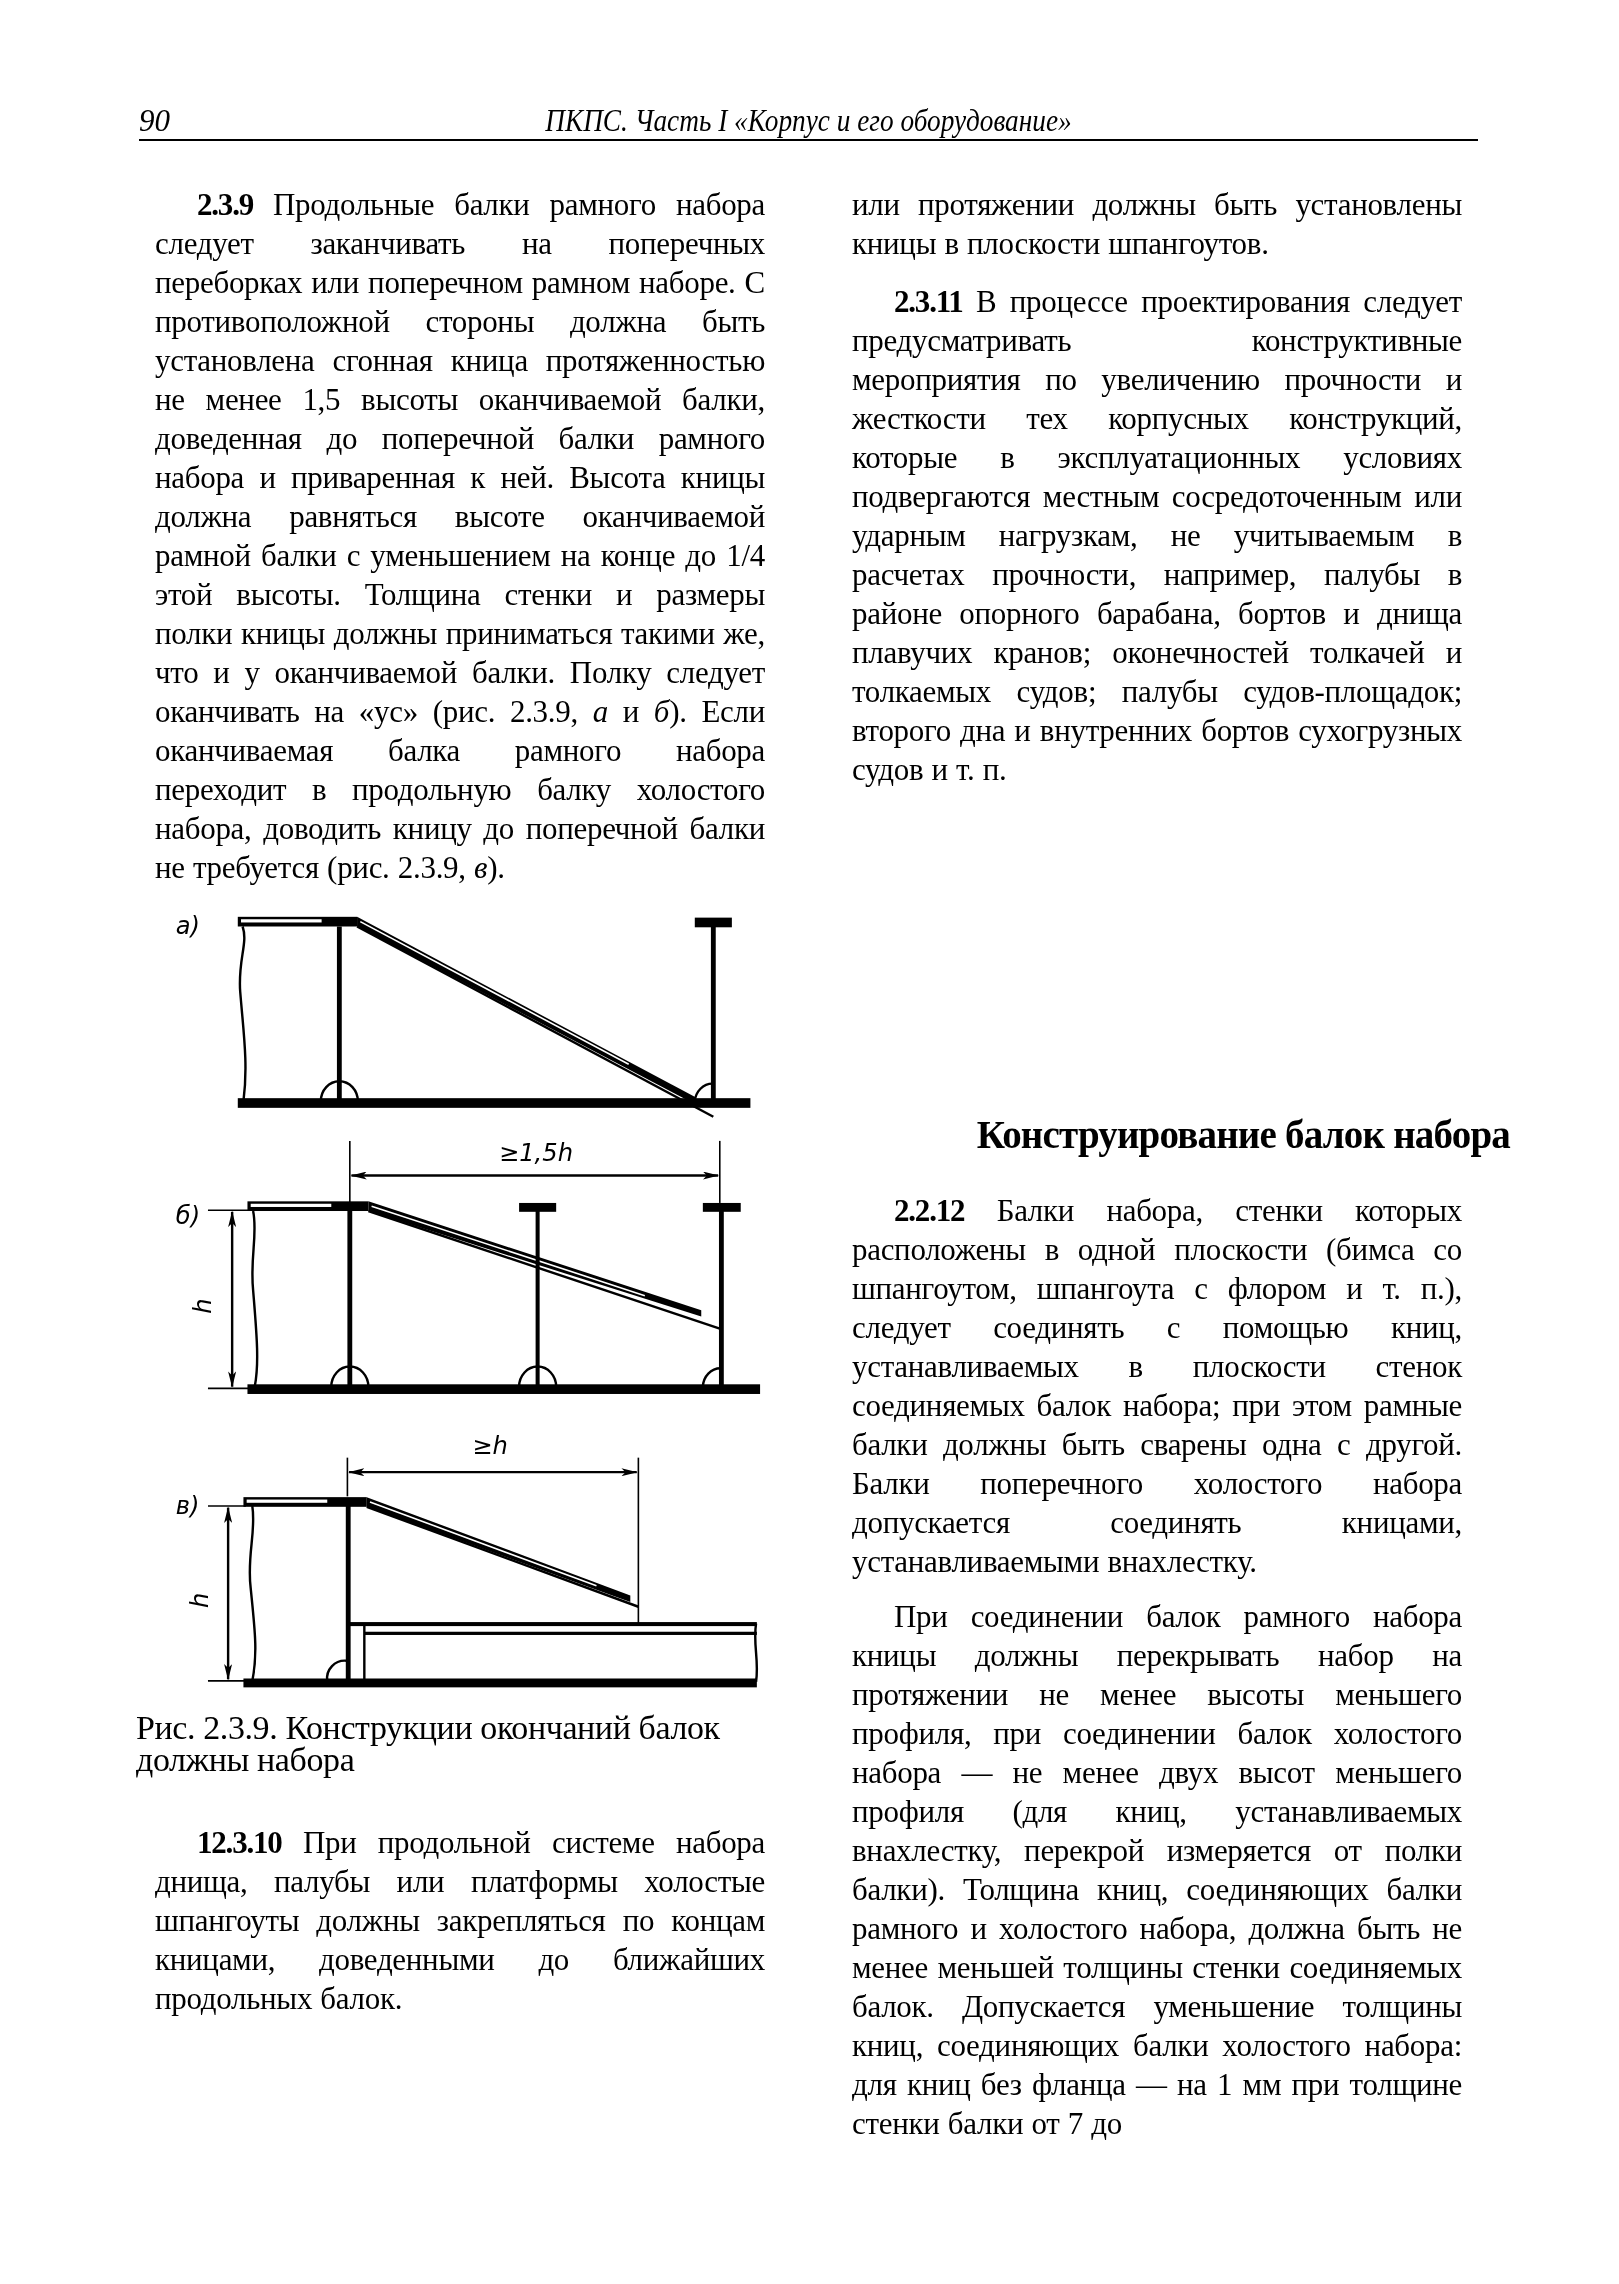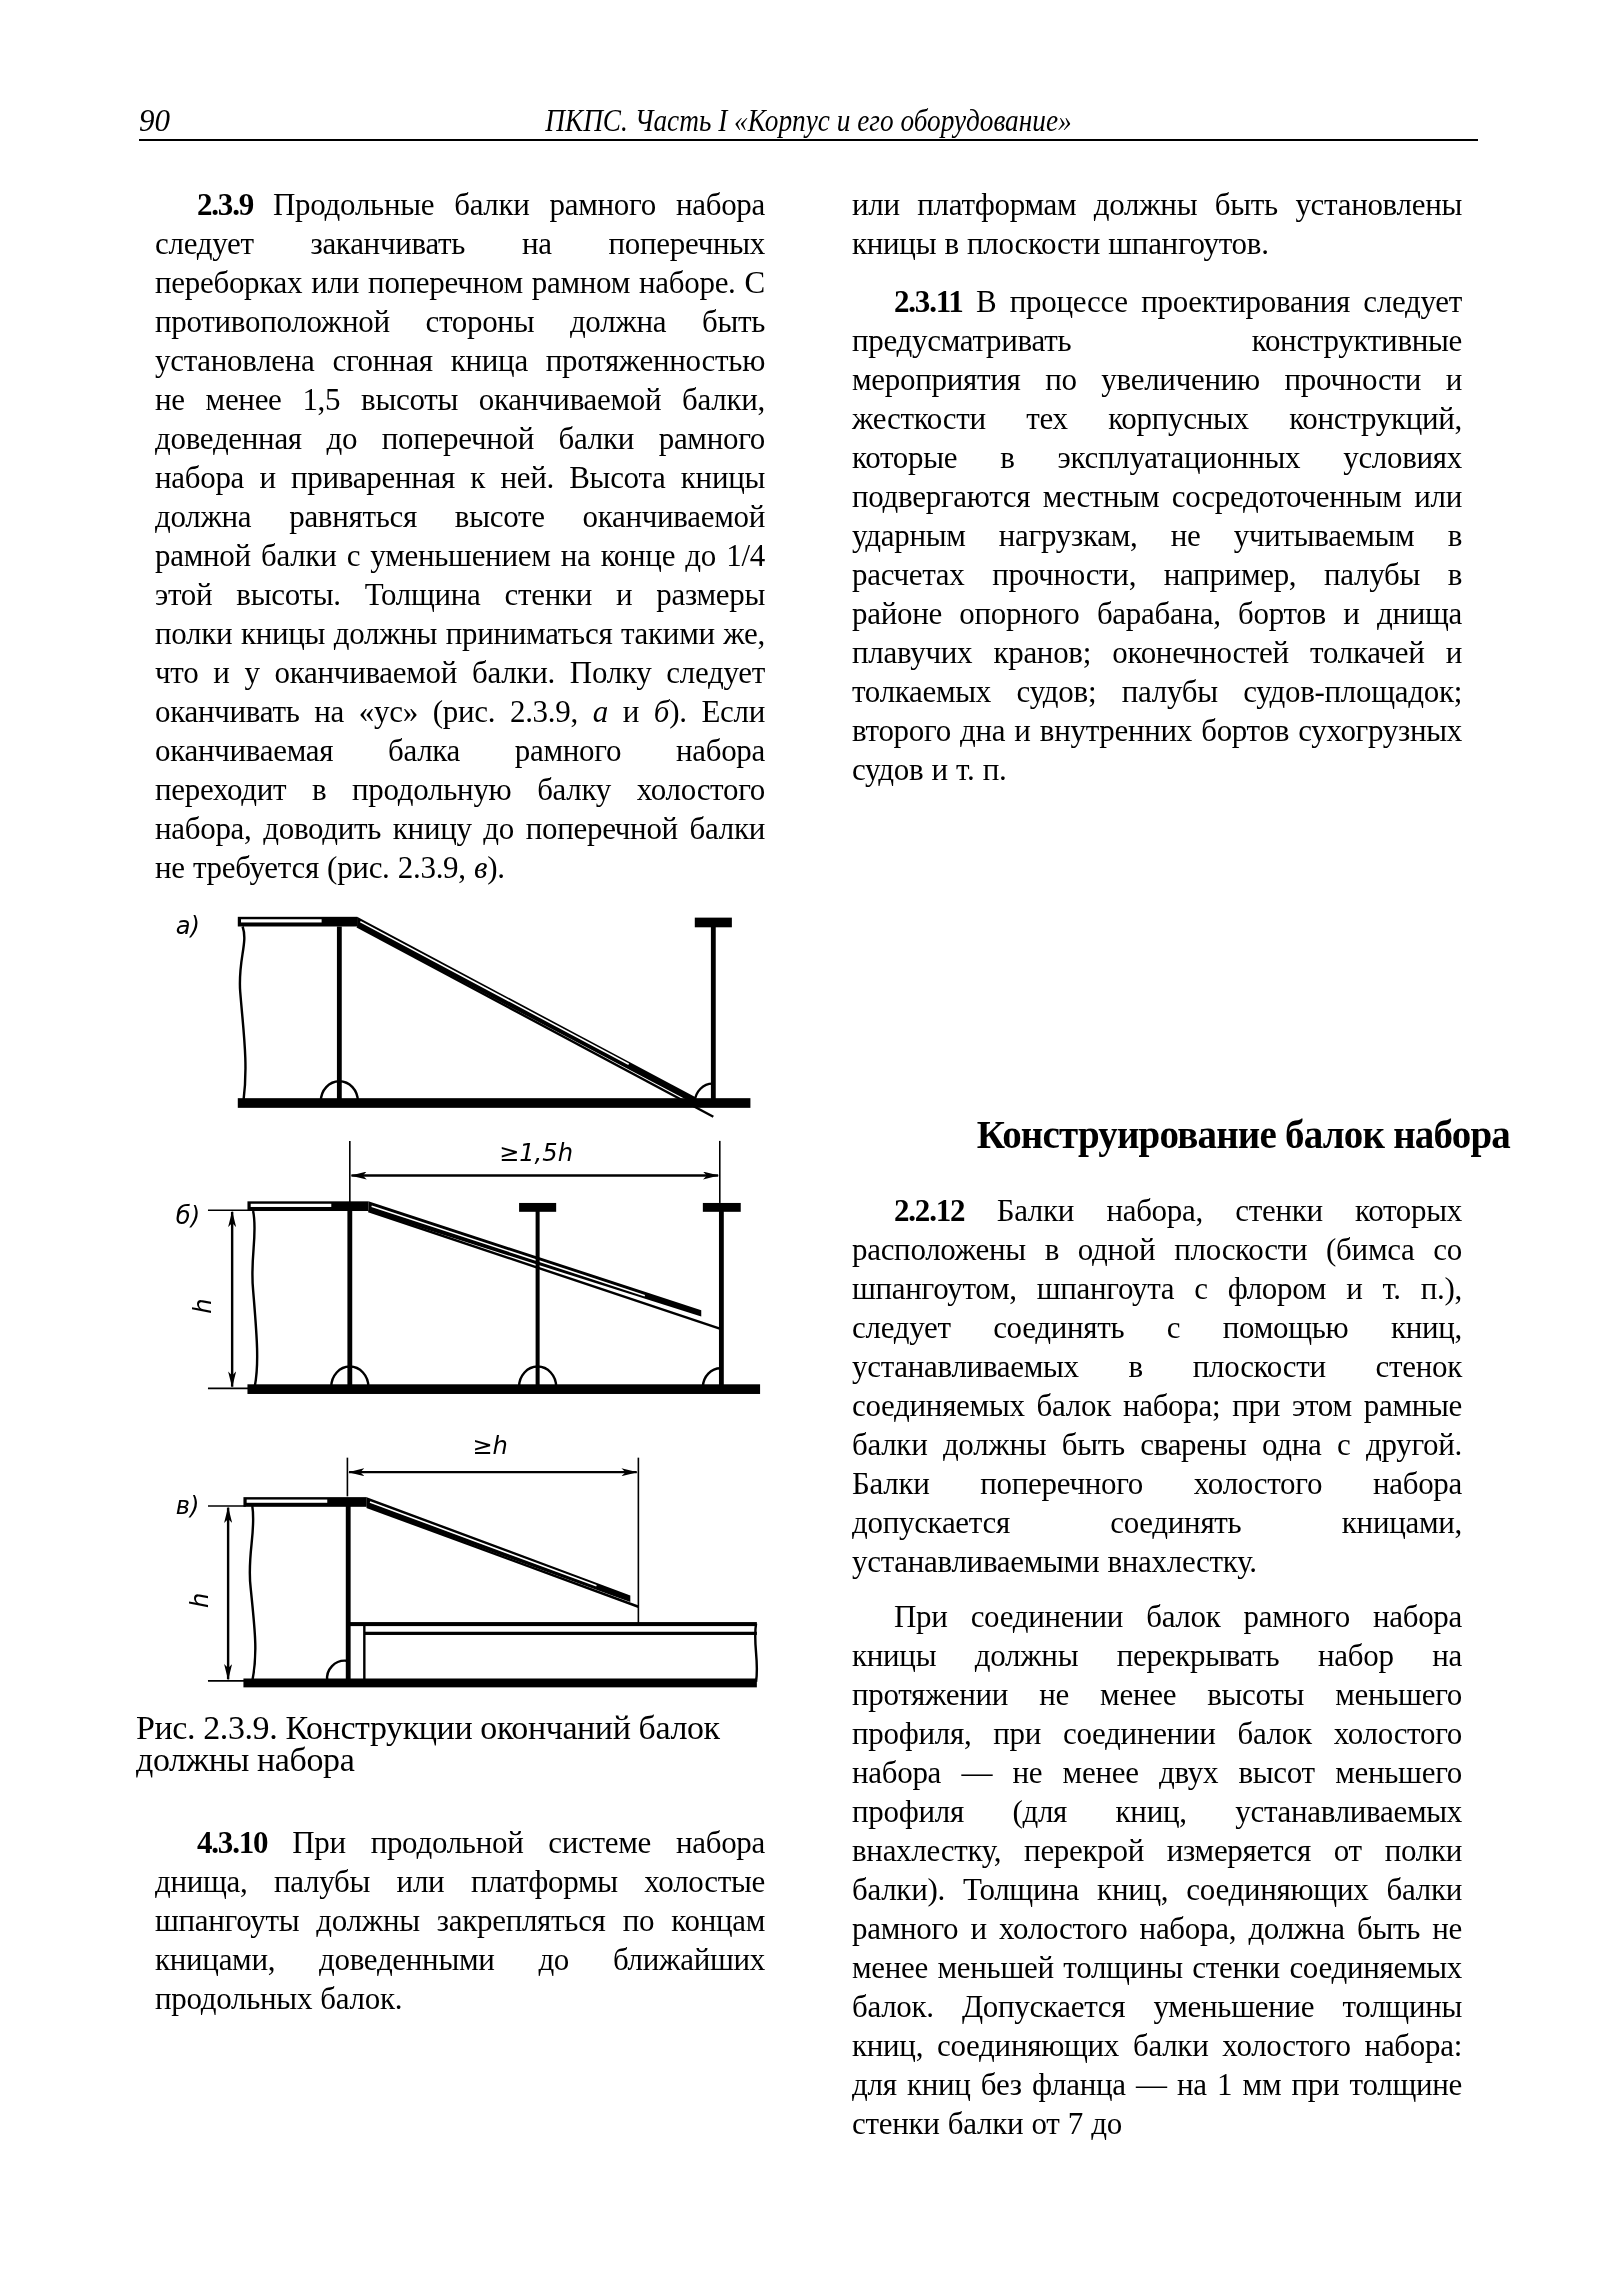--- a/index.html
+++ b/index.html
@@ -110,25 +110,25 @@
     <path d="M406 2085 A 22 22 0 0 1 430 2060" stroke="#000" stroke-width="3" fill="none"></path>
   </g>
 </svg>
 
 <div class="caption" style="top:1712px;">
   <div>Рис. 2.3.9. Конструкции окончаний балок</div>
   <div>должны набора</div>
 </div>
 
 <div class="col left-col" style="top:1807px;">
-  <p><b>4.3.10</b><span> При продольной системе набора днища, палубы или платформы холостые шпангоуты должны закрепляться по концам кницами, доведенными до ближайших продольных балок.</span></p>
+  <p><b>12.3.10</b><span> При продольной системе набора днища, палубы или платформы холостые шпангоуты должны закрепляться по концам кницами, доведенными до ближайших продольных балок.</span></p>
 </div>
 
 <div class="col right-col" style="top:169px;">
-  <p class="noindent">или платформам должны быть установлены кницы в плоскости шпангоутов.</p>
+  <p class="noindent">или протяжении должны быть установлены кницы в плоскости шпангоутов.</p>
   <p style="margin-top:19.3px;"><b>2.3.11</b><span> В процессе проектирования следует предусматривать конструктивные мероприятия по увеличению прочности и жесткости тех корпусных конструкций, которые в эксплуатационных условиях подвергаются местным сосредоточенным или ударным нагрузкам, не учитываемым в расчетах прочности, например, палубы в районе опорного барабана, бортов и днища плавучих кранов; оконечностей толкачей и толкаемых судов; палубы судов-площадок; второго дна и внутренних бортов сухогрузных судов и т. п.</span></p>
 </div>
 
 <div class="section-heading" style="top:1112px;">Конструирование балок набора</div>
 
 <div class="col right-col" style="top:1175px;">
   <p><b>2.2.12</b><span> Балки набора, стенки которых расположены в одной плоскости (бимса со шпангоутом, шпангоута с флором и т. п.), следует соединять с помощью книц, устанавливаемых в плоскости стенок соединяемых балок набора; при этом рамные балки должны быть сварены одна с другой. Балки поперечного холостого набора допускается соединять кницами, устанавливаемыми внахлестку.</span></p>
   <p style="margin-top:4.8px;">При соединении балок рамного набора кницы должны перекрывать набор на протяжении не менее высоты меньшего профиля, при соединении балок холостого набора — не менее двух высот меньшего профиля (для книц, устанавливаемых внахлестку, перекрой измеряется от полки балки). Толщина книц, соединяющих балки рамного и холостого набора, должна быть не менее меньшей толщины стенки соединяемых балок. Допускается уменьшение толщины книц, соединяющих балки холостого набора: для книц без фланца — на 1 мм при толщине стенки балки от 7 до</p>
 </div>
 

